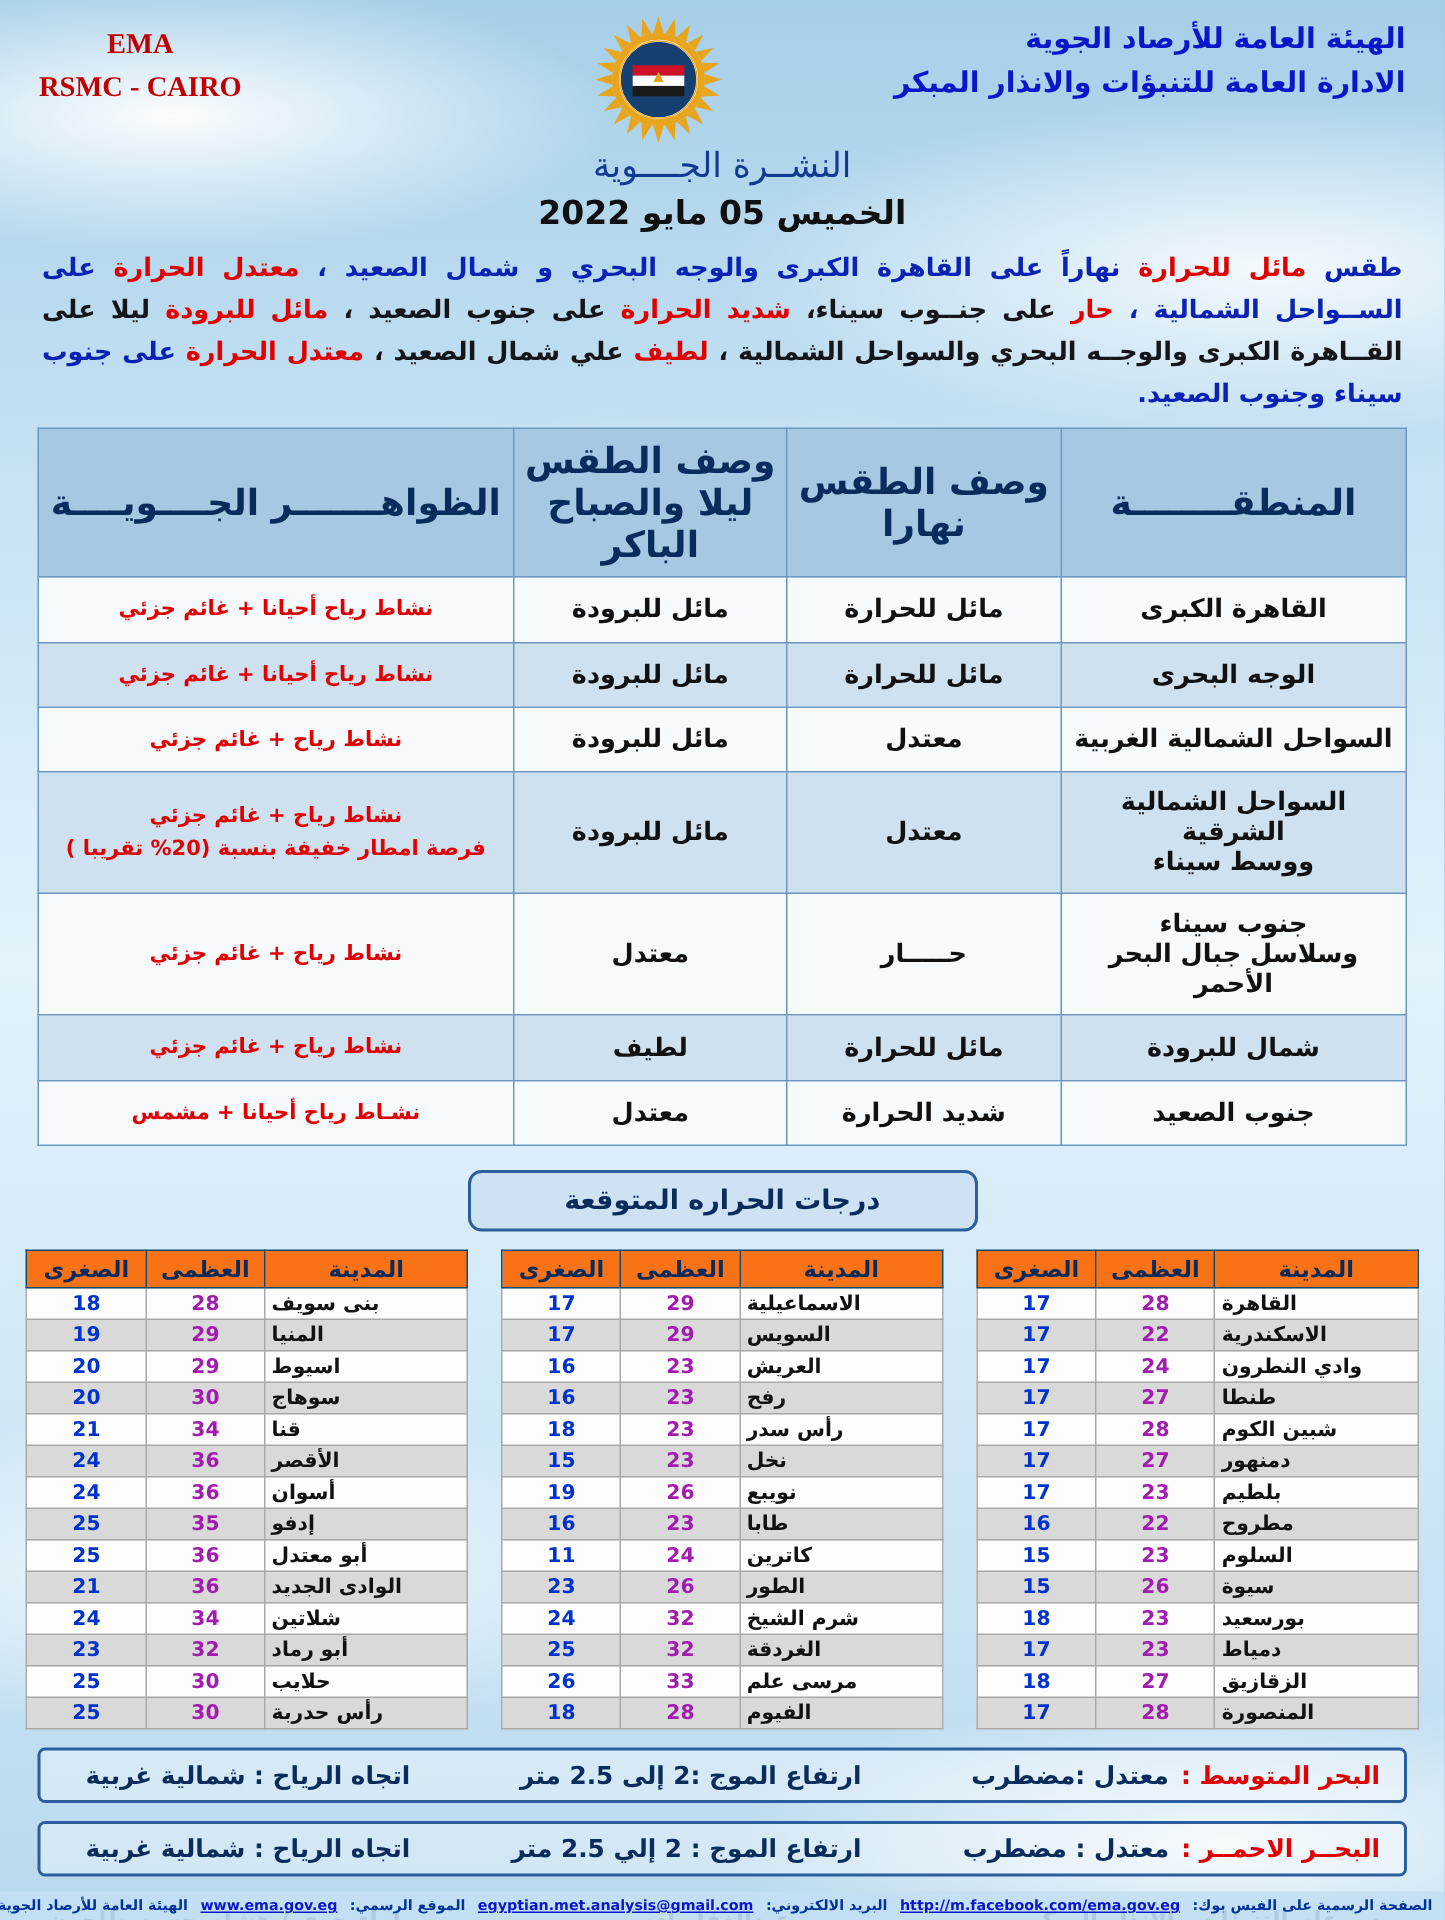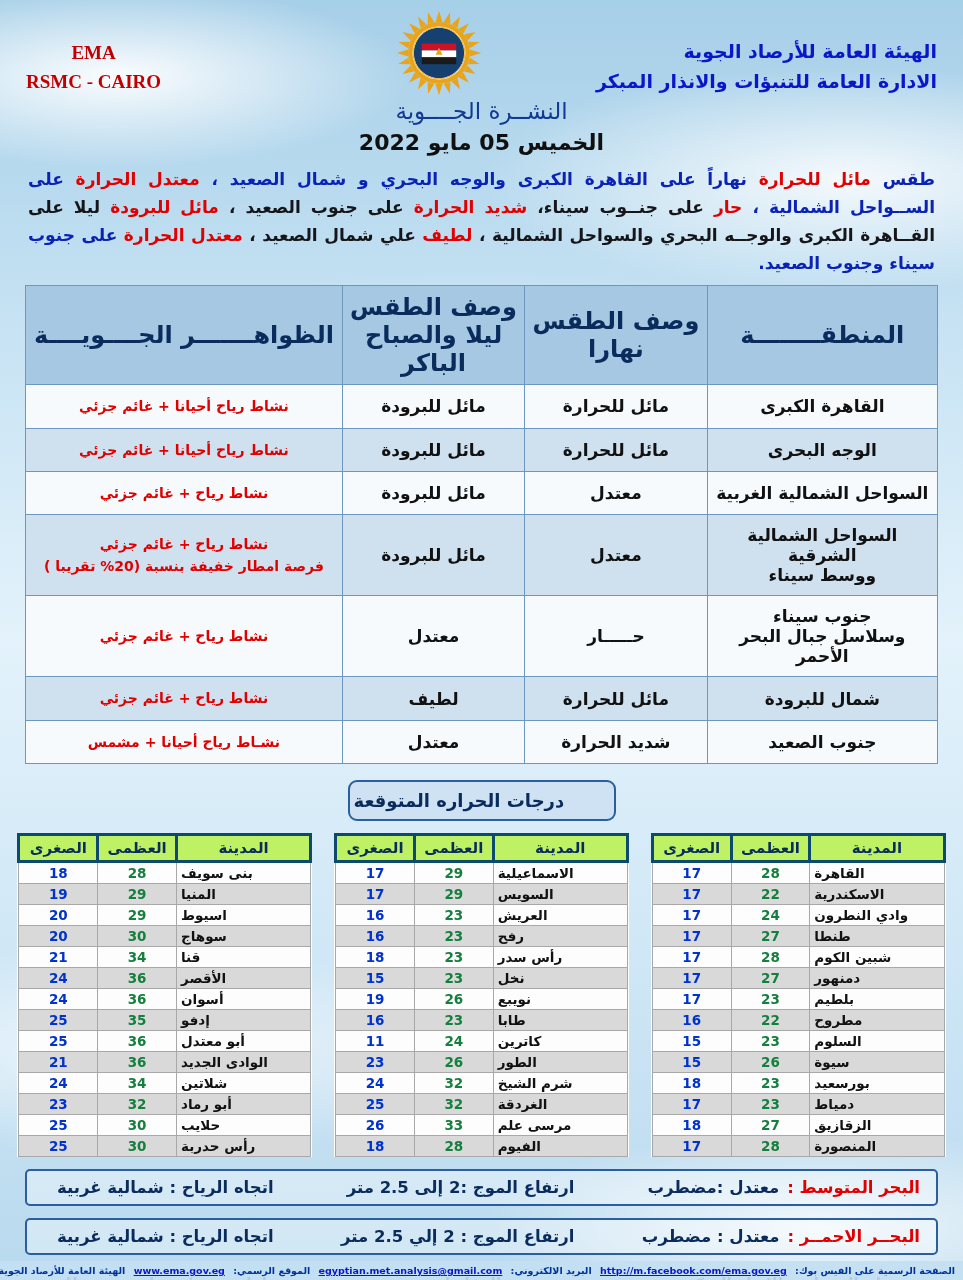--- a/index.html
+++ b/index.html
@@ -8,21 +8,21 @@
     width:963px; height:1280px; margin:0 auto; position:relative; overflow:hidden;
     background:
       radial-gradient(ellipse 420px 130px at 12% 6%, rgba(255,255,255,.95), rgba(255,255,255,0) 70%),
       radial-gradient(ellipse 520px 160px at 88% 14%, rgba(255,255,255,.85), rgba(255,255,255,0) 70%),
       radial-gradient(ellipse 650px 200px at 50% 32%, rgba(255,255,255,.55), rgba(255,255,255,0) 70%),
       radial-gradient(ellipse 520px 150px at 15% 82%, rgba(255,255,255,.7), rgba(255,255,255,0) 70%),
       radial-gradient(ellipse 480px 140px at 85% 96%, rgba(255,255,255,.8), rgba(255,255,255,0) 70%),
       linear-gradient(180deg,#a6cfe8 0%,#c6e2f3 25%,#e3f2fb 50%,#cfe7f6 75%,#b9d9ee 100%);
   }
   
-  .top { display:flex; justify-content:space-between; align-items:flex-end; padding:10px 26px 0 26px; }
+  .top { display:flex; justify-content:space-between; align-items:flex-start; padding:10px 26px 0 26px; }
   .h-left { color:#c00000; font-weight:bold; font-family:"Liberation Serif", serif; font-size:19px; text-align:center; line-height:1.5; padding-top:6px;}
   .h-right { color:#0a16c8; font-weight:bold; font-size:19px; text-align:right; line-height:1.55; padding-top:2px;}
   .logo { width:86px; height:86px; margin-left:120px; }
   
   .titles { text-align:center; margin-top:2px; }
   .t1 { color:#123a93; font-weight:normal; font-size:23px; }
   .t2 { color:#101010; font-weight:bold; font-size:22px; margin-top:6px; }
   
   .summary { direction:rtl; margin:10px 28px 6px 28px; font-size:17px; font-weight:bold; line-height:1.65; text-align:justify; }
   
@@ -30,29 +30,29 @@
   .forecast { width:913px; margin:8px auto 0 auto; direction:rtl; }
   .forecast th, .forecast td { border:1px solid #6b97c1; text-align:center; vertical-align:middle; }
   .forecast th { background:#a7c8e2; color:#092c5c; font-size:24px; font-weight:bold; padding:7px 4px; white-space:pre-line; }
   .forecast td { padding:10px 4px; }
   .forecast tbody tr:nth-child(odd)  { background:#f6fafd; }
   .forecast tbody tr:nth-child(even) { background:#cfe0ef; }
   .cell-region { font-size:17px; font-weight:bold; color:#111; white-space:pre-line; width:24%; }
   .cell-desc   { font-size:17px; font-weight:bold; color:#111; width:19%; }
   .cell-phen   { color:#e00000; font-size:14px; font-weight:bold; width:33%; line-height:1.6; }
   
-  .temps-title-box { width:268px; margin:16px auto 12px auto; background:#cfe2f3; border:2px solid #2b5e9c; border-radius:9px; padding:8px 4px; color:#092c5c; font-weight:bold; font-size:18px; }
+  .temps-title-box { width:340px; margin:16px auto 12px auto; background:#cfe2f3; border:2px solid #2b5e9c; border-radius:9px; padding:8px 4px; text-align:center; color:#092c5c; font-weight:bold; font-size:18px; }
   .temps-row { display:flex; direction:rtl; justify-content:space-between; width:928px; margin:0 auto; gap:22px; }
   .temps { flex:1; direction:rtl; font-size:13.5px; background:#fff; }
-  .temps th { background:#bef264; color:#092c5c; border:3px solid #0c4a6e; font-size:15px; padding:3px 2px; font-weight:bold;text-align:center; }
+  .temps th { background:#f97316; color:#092c5c; border:1px solid #0c4a6e; font-size:15px; padding:3px 2px; font-weight:bold;text-align:center; }
   .temps td { border:1px solid #a8a8a8; padding:2px 4px; text-align:center; font-weight:bold; }
   .temps tbody tr:nth-child(odd)  { background:#fdfdfd; }
   .temps tbody tr:nth-child(even) { background:#d9d9d9; }
   .temps td.city { text-align:left; color:#111; width:46%; }
-  .temps td.max  { color:#15803d; width:27%; }
+  .temps td.max  { color:#a21caf; width:27%; }
   .temps td.min  { color:#0033cc; width:27%; }
   
   .sea-box { width:913px; margin:12px auto 0 auto; border:2px solid #2b5e9c; border-radius:5px; background:rgba(255,255,255,0.35); direction:rtl; display:flex; align-items:center; padding:7px 16px; font-size:16.5px; font-weight:bold; color:#092c5c; }
   .sea-name { color:#e00000; }
   .sea-state { margin-right:8px; }
   .sea-wave { margin-right:auto; margin-left:auto; }
   .sea-wind { margin-left:14px; }
   
   .sigs { display:flex; direction:rtl; justify-content:space-between; width:900px; margin:16px auto 4px auto; text-align:center; color:#0b2246; font-weight:bold; font-size:15.5px; line-height:1.8; }
   

